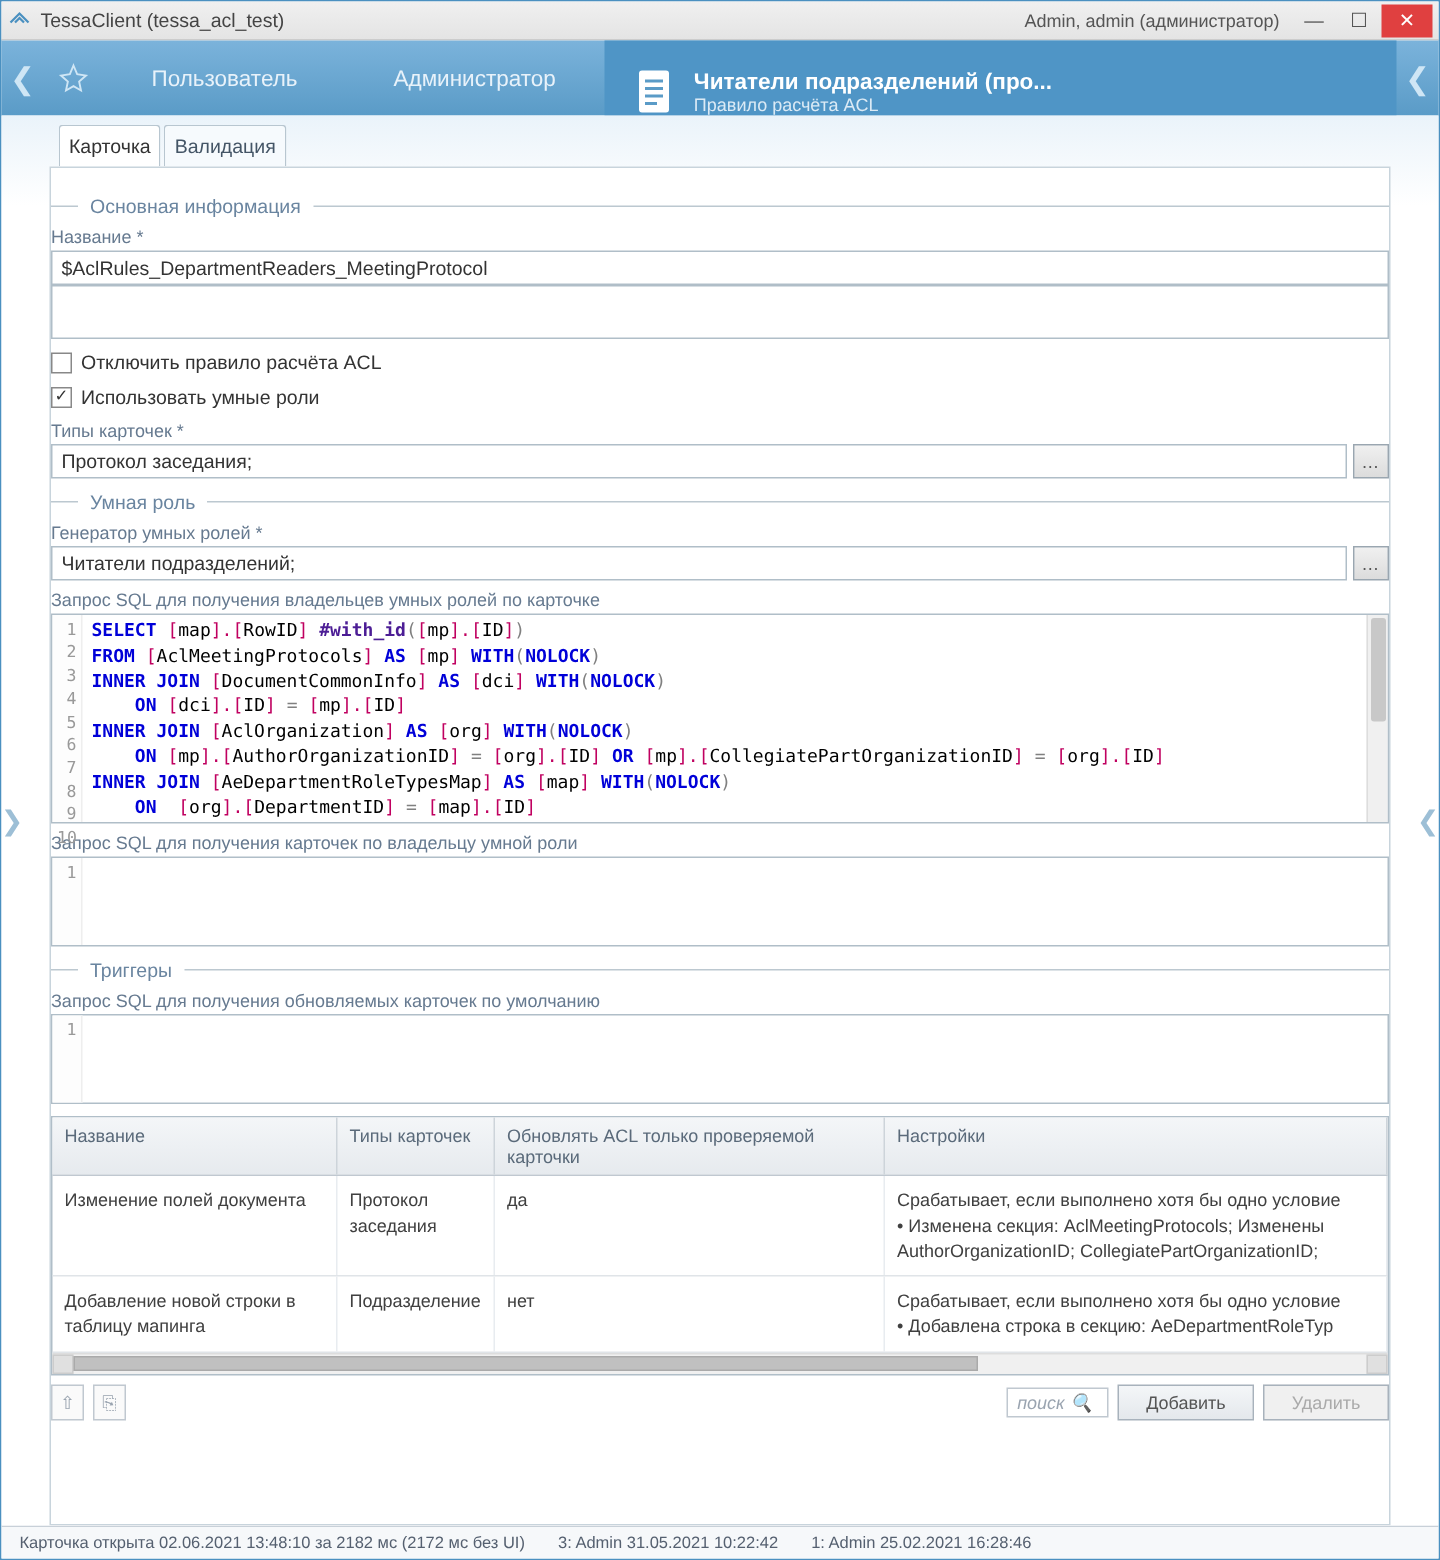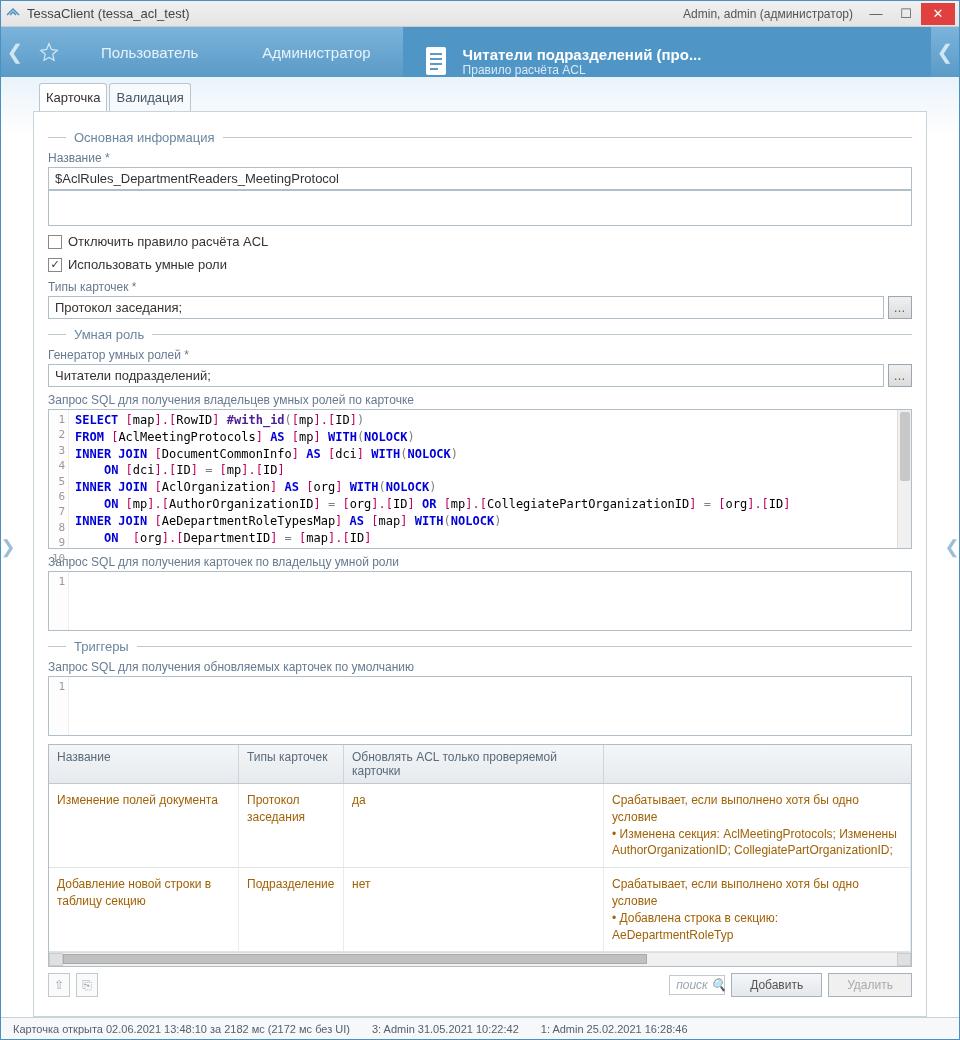--- a/index.html
+++ b/index.html
@@ -25,21 +25,21 @@
   .mb-sub { font-size: 12px; color: #dbeaf5; }
   
   .content-wrap { flex: 1; background: linear-gradient(#eaf3fa 0%, #ffffff 60px); display: flex; position: relative; }
   .side-arrow { width: 14px; background: transparent; display: flex; align-items: center; justify-content: center; color: #9dbfd6; font-size: 18px; }
   .content { flex: 1; padding: 6px 18px 0 18px; overflow: hidden; display: flex; flex-direction: column; }
   
   .tabs-row { display: flex; height: 28px; margin-left: 6px; }
   .tab { padding: 4px 6px; border: 1px solid #b8c6d0; border-bottom: none; background: #f6fafd; font-size: 13px; color: #456; border-radius: 3px 3px 0 0; margin-right: 2px; display: flex; align-items: center; }
   .tab.active { background: #fff; color: #333; }
   
-  .form { border: 1px solid #c8d4dc; background: #fff; flex: 1; padding: 10px 14px; overflow-y: auto; }
+  .form { border: 1px solid #c8d4dc; background: #fff; flex: 1; padding: 10px 0; overflow-y: auto; }
   
   .fieldset-legend { display: flex; align-items: center; margin: 8px 0 6px; }
   .fieldset-legend .line { flex: 0 0 18px; height: 1px; background: #bcc8d0; margin-right: 8px; }
   .fieldset-legend .lbl { color: #6a85a0; font-size: 13px; }
   .fieldset-legend .line2 { flex: 1; height: 1px; background: #bcc8d0; margin-left: 8px; }
   
   .fld-label { color: #667a90; font-size: 12px; margin: 6px 0 2px; }
   .text-input { width: 100%; border: 1px solid #b0bec8; padding: 3px 6px; font-size: 13px; color: #333; background: #fff; }
   .text-area { width: 100%; border: 1px solid #b0bec8; height: 36px; background: #fff; }
   
@@ -62,34 +62,34 @@
   .func { color: #4c1d95; font-weight: bold; }
   .op { color: #808080; }
   
   .code-empty { height: 60px; }
   
   .grid { border: 1px solid #b0bec8; margin-top: 8px; }
   .grid-head { display: flex; background: linear-gradient(#f4f6f8,#e6eaee); border-bottom: 1px solid #c0c8d0; }
   .gh { padding: 5px 8px; font-size: 12px; color: #5a6a7a; border-right: 1px solid #cdd4da; }
   .grid-body { }
   .grow { display: flex; border-bottom: 1px solid #e0e4e8; }
-  .gc { padding: 8px 8px; font-size: 12px; color: #a16207; border-right: 1px solid #e8ecf0; line-height: 1.4; overflow: hidden; }
+  .gc { padding: 8px 8px; font-size: 12px; color: #404040; border-right: 1px solid #e8ecf0; line-height: 1.4; overflow: hidden; }
   .c1 { width: 190px; }
   .c2 { width: 105px; }
   .c3 { width: 260px; }
   .c4 { flex: 1; }
   .grid-hscroll { height: 14px; background: #f0f0f0; border-top: 1px solid #ddd; display: flex; }
   .grid-hscroll .left-btn, .grid-hscroll .right-btn { width: 14px; background: #e0e0e0; border: 1px solid #ccc; }
   .grid-hscroll .track { flex: 1; position: relative; }
   .grid-hscroll .thumb { position: absolute; left: 0; top: 1px; height: 10px; width: 70%; background: #c0c0c0; border: 1px solid #aaa; }
   
   .form-footer { display: flex; align-items: center; padding: 6px 0 0; gap: 6px; }
   .small-btn { width: 22px; height: 24px; border: 1px solid #c0c8d0; background: #fafafa; display: flex; align-items: center; justify-content: center; color: #9aa4b0; font-size: 12px; }
   .footer-spacer { flex: 1; }
-  .search-box { border: 1px solid #c0c8d0; padding: 2px 6px; width: 56px; display: flex; align-items: flex-start; color: #9aa4b0; font-style: italic; font-size: 12px; gap: 4px; }
+  .search-box { border: 1px solid #c0c8d0; padding: 2px 6px; width: 68px; display: flex; align-items: flex-start; color: #9aa4b0; font-style: italic; font-size: 12px; gap: 4px; }
   .fbtn { border: 1px solid #a8b2bc; background: linear-gradient(#f4f6f8,#e4e8ec); padding: 4px 18px; font-size: 12px; color: #555; }
   .fbtn.disabled { color: #aaa; background: #f0f0f0; }
   
   .statusbar { height: 22px; border-top: 1px solid #c8d0d8; background: #f6f8fa; display: flex; align-items: center; padding: 0 12px; gap: 22px; font-size: 11px; color: #556070; }
 </style>
 </head>
 <body>
 
 <div class="window">
 
@@ -211,32 +211,33 @@
         <div class="code-box code-empty">
           <div class="gutter">1</div>
           <div class="code-content"></div>
         </div>
 
         <div class="grid">
           <div class="grid-head">
             <div class="gh c1">Название</div>
             <div class="gh c2">Типы карточек</div>
             <div class="gh c3">Обновлять ACL только проверяемой карточки</div>
+            <div class="gh c4">Настройки</div>
           </div>
           <div class="grid-body">
             <div class="grow">
               <div class="gc c1">Изменение полей документа</div>
               <div class="gc c2">Протокол заседания</div>
               <div class="gc c3">да</div>
               <div class="gc c4" style="white-space:pre-line">Срабатывает, если выполнено хотя бы одно условие
 • Изменена секция: AclMeetingProtocols; Изменены 
 AuthorOrganizationID; CollegiatePartOrganizationID;</div>
             </div>
             <div class="grow">
-              <div class="gc c1">Добавление новой строки в таблицу секцию</div>
+              <div class="gc c1">Добавление новой строки в таблицу мапинга</div>
               <div class="gc c2">Подразделение</div>
               <div class="gc c3">нет</div>
               <div class="gc c4" style="white-space:pre-line">Срабатывает, если выполнено хотя бы одно условие
 • Добавлена строка в секцию: AeDepartmentRoleTyp</div>
             </div>
           </div>
           <div class="grid-hscroll">
             <div class="left-btn"></div>
               <div class="track">
                 <div class="thumb"></div>

